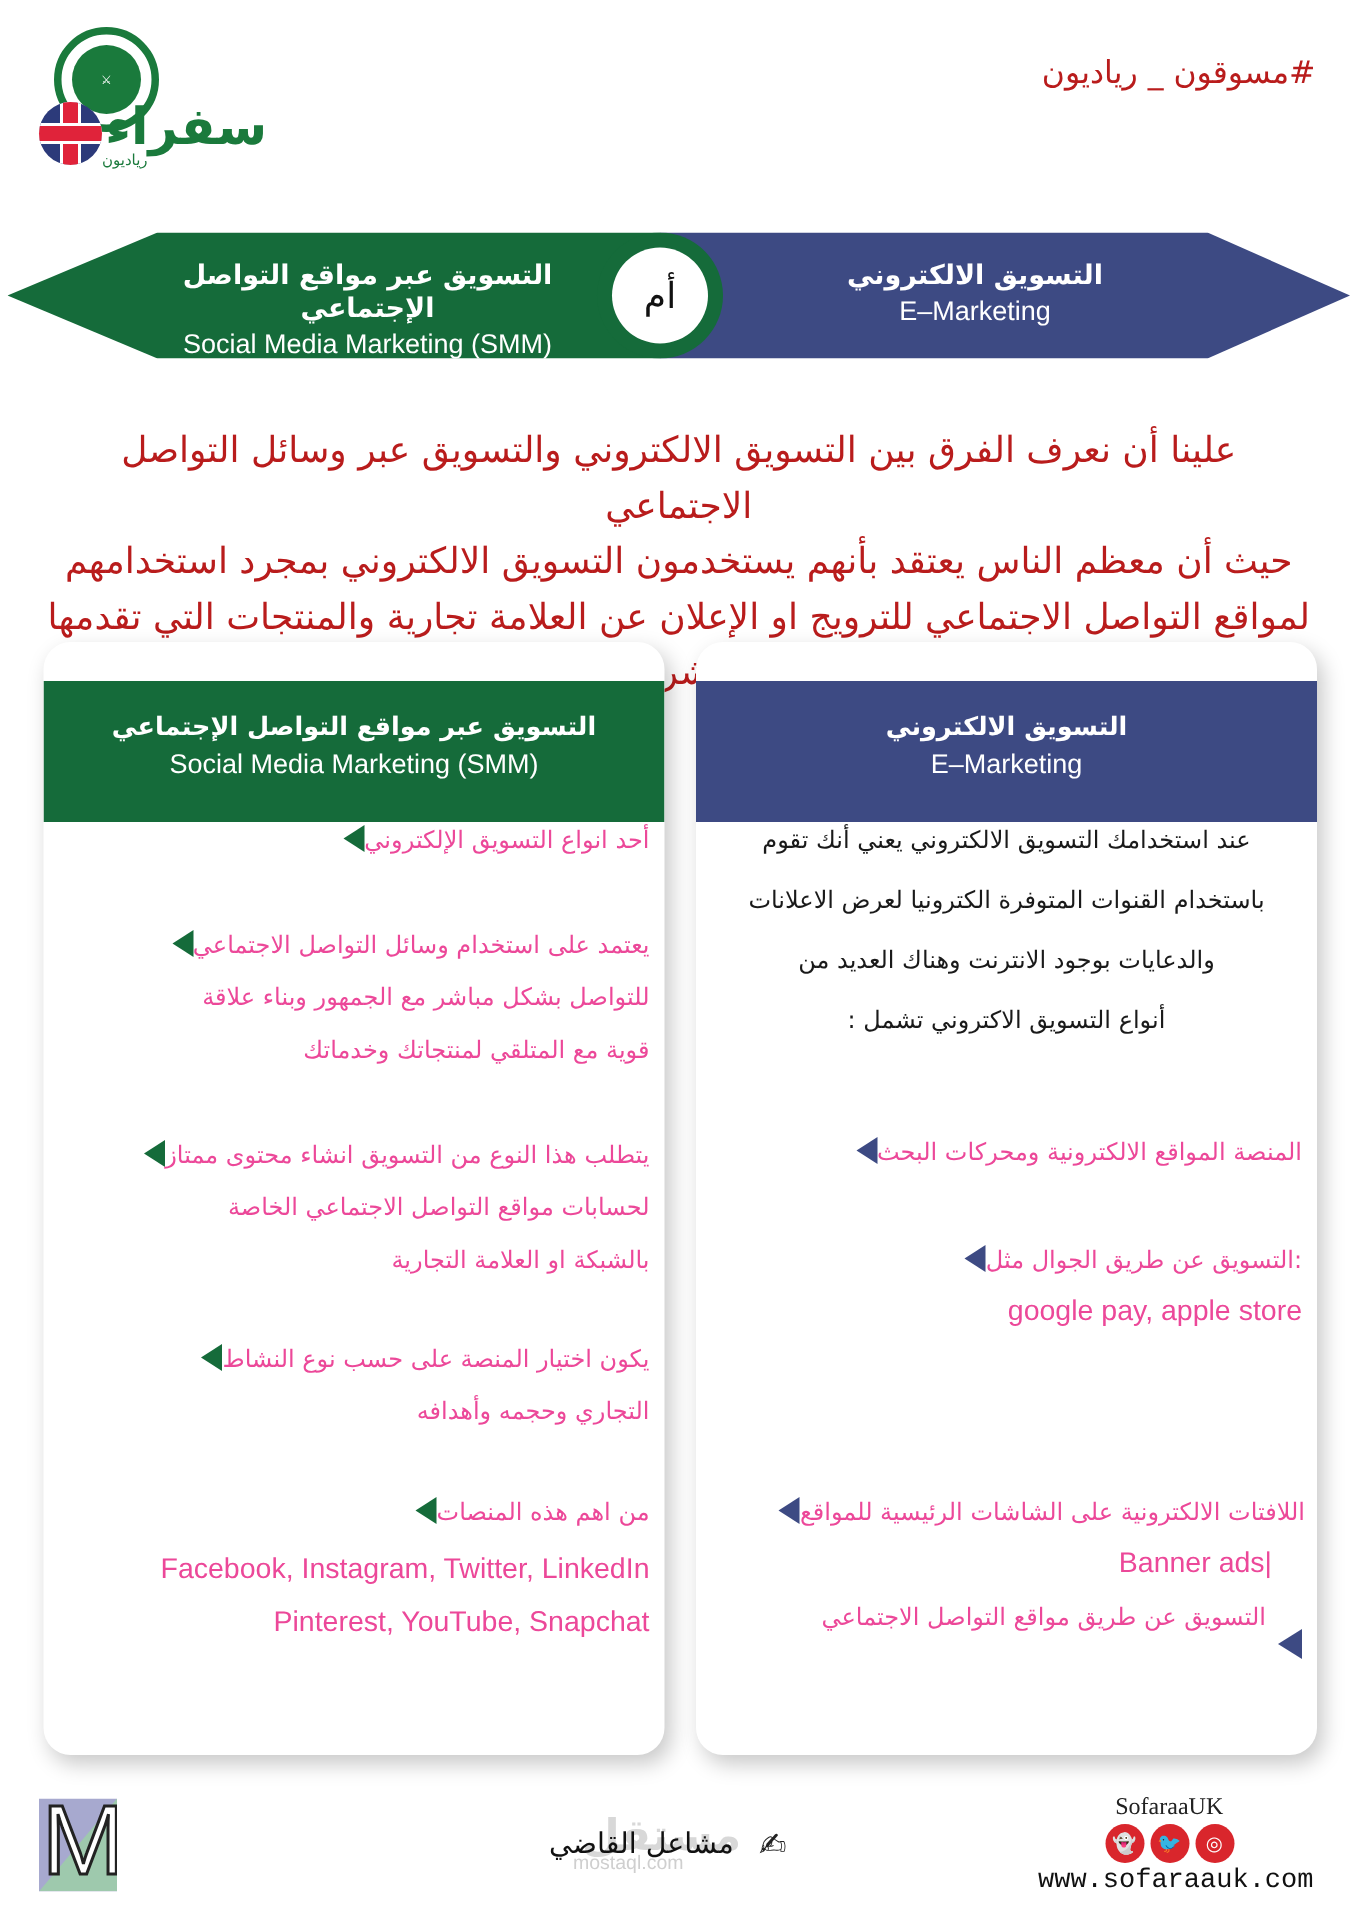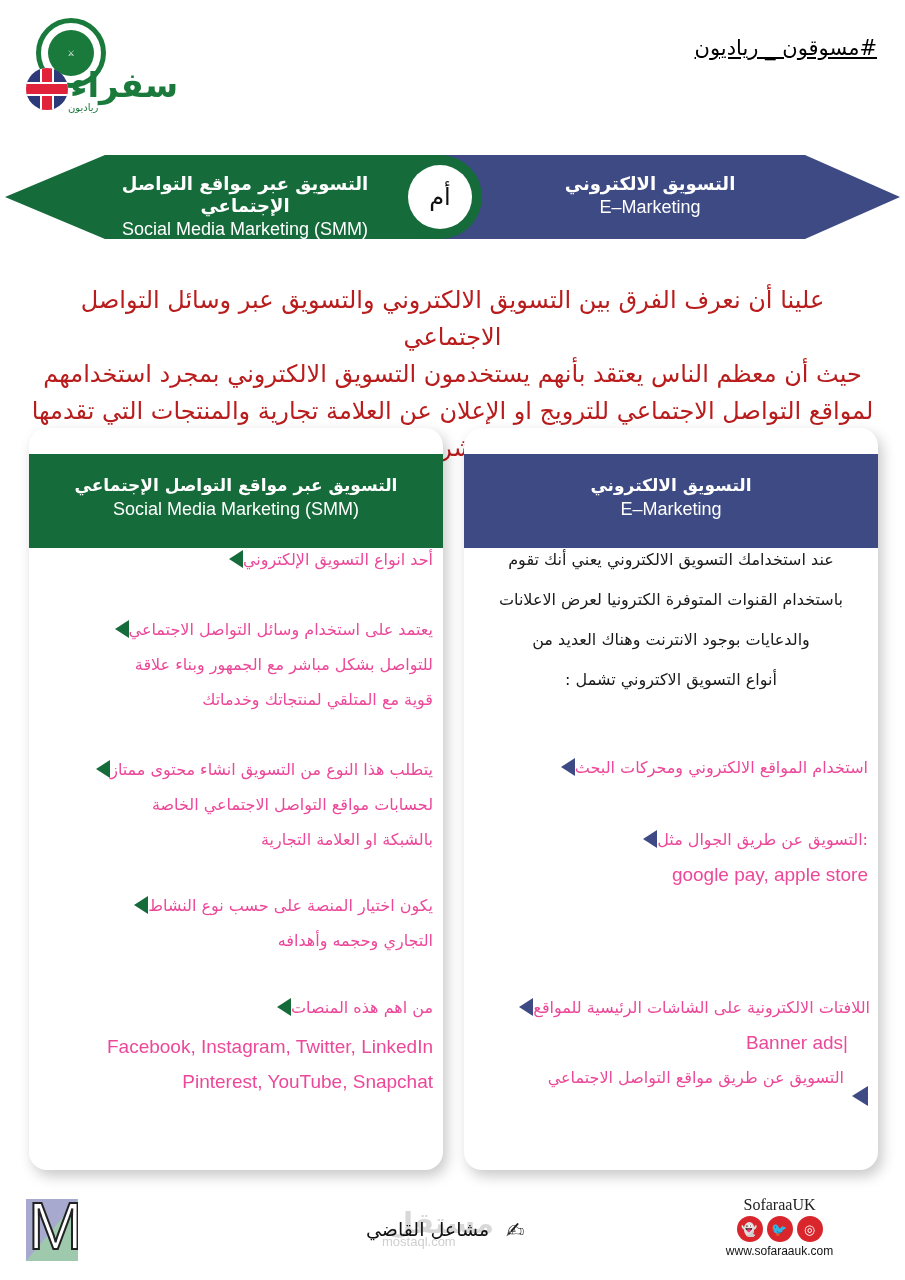--- a/index.html
+++ b/index.html
@@ -9,21 +9,21 @@
   
   .logo { position: absolute; left: 26px; top: 14px; width: 140px; height: 105px; }
   .logo .ring { position: absolute; left: 10px; top: 4px; width: 70px; height: 70px; border-radius: 50%; border: 5px solid #1a7a3c; background:#fff; }
   .logo .ring .inner { position:absolute; left:7px; top:7px; width:46px; height:46px; border-radius:50%; background:#1a7a3c; color:#fff; font-size:8px; display:flex; align-items:center; justify-content:center; }
   .logo .uk { position: absolute; left: 0; top: 54px; width: 42px; height: 42px; border-radius: 50%; background: #2c3a7a; overflow: hidden; }
   .logo .uk::before { content:""; position:absolute; left:16px; top:0; width:10px; height:42px; background:#e0233a; box-shadow: 0 0 0 2px #fff; }
   .logo .uk::after { content:""; position:absolute; left:0; top:16px; width:42px; height:10px; background:#e0233a; box-shadow: 0 0 0 2px #fff; }
   .logo .name { position:absolute; left:44px; top:54px; font-size:34px; font-weight:bold; color:#1a7a3c; direction: rtl; line-height:1; font-family:"DejaVu Sans", sans-serif; }
   .logo .sub { position:absolute; left:42px; top:88px; font-size:10px; color:#1a7a3c; direction: rtl; }
 
-  .hashtag { position:absolute; right: 28px; top: 36px; font-size: 21px; direction: rtl; color:#000000; font-family:"DejaVu Sans", sans-serif;text-decoration:underline; }
+  .hashtag { position:absolute; right: 28px; top: 36px; font-size: 21px; direction: rtl; color:#b91c1c; font-family:"DejaVu Sans", sans-serif; }
 
   
   .banner { position:absolute; left: 5px; top: 155px; width: 895px; height: 84px; }
   .banner svg { position:absolute; left:0; top:0; }
   .banner .left-text { position:absolute; left: 70px; top: 18px; width: 340px; text-align:center; color:#fff; }
   .banner .right-text { position:absolute; left: 470px; top: 18px; width: 350px; text-align:center; color:#fff; }
   .banner .ar { font-size: 18px; font-weight:bold; direction: rtl; line-height: 22px; }
   .banner .en { font-size: 18px; line-height: 24px; font-family: "Liberation Sans", sans-serif; }
   .banner .or-circle { position:absolute; left: 403px; top: 10px; width: 64px; height: 64px; border-radius:50%; background:#fff; display:flex; align-items:center; justify-content:center; font-size: 24px; color:#111; }
 
@@ -56,21 +56,21 @@
   .signature { position:absolute; left: 360px; top: 1212px; width: 180px; height: 40px; }
   .signature .wm { position:absolute; left: 28px; top: -6px; font-size: 29px; color:#d8d8d8; font-weight:bold; direction: rtl; font-family:"DejaVu Sans", sans-serif; }
   .signature .wm2 { position:absolute; left: 22px; top: 22px; font-size: 13px; color:#cfcfcf; font-family:"Liberation Sans", sans-serif; }
   .signature .name { position:absolute; left: 6px; top: 6px; font-size: 19px; direction: rtl; color:#111; }
   .signature .pen { position:absolute; left: 146px; top: 6px; font-size: 22px; color:#222; }
 
   .social { position:absolute; left: 692px; top: 1196px; width: 175px; text-align:center; }
   .social .brand { font-family:"Liberation Serif", serif; font-size: 16px; color:#222; }
   .social .icons { display:flex; justify-content:center; gap: 4px; margin: 2px 0; }
   .social .icons span { width: 26px; height: 26px; border-radius: 50%; background: #d9262c; color:#fff; font-size: 13px; display:flex; align-items:center; justify-content:center; }
-  .social .url { font-family:Liberation Sans, sans-serif; font-size: 12px; color:#111; }
+  .social .url { font-family:Liberation Mono, monospace; font-size: 18px; color:#111; }
 </style>
 </head>
 <body>
 
 <div class="logo">
   <div class="ring">
     <div class="inner">⚔</div>
   </div>
   <div class="uk"></div>
   <div class="name">سفراء</div>
@@ -139,21 +139,21 @@
   </div>
 
   <div class="em-intro" style="top:112px;">
     <div>عند استخدامك التسويق الالكتروني يعني أنك تقوم</div>
     <div>باستخدام القنوات المتوفرة الكترونيا لعرض الاعلانات</div>
     <div>والدعايات بوجود الانترنت وهناك العديد من</div>
     <div>أنواع التسويق الاكتروني تشمل :</div>
   </div>
 
   <div class="item" style="top:322px;">
-    <span class="bullet"></span><span>استخدام المواقع الالكتروني ومحركات البحث</span>
+    <span class="bullet"></span><span>المنصة المواقع الالكترونية ومحركات البحث</span>
   </div>
   <div class="item" style="top:394px;">
     <div><span class="bullet"></span><span>التسويق عن طريق الجوال مثل:</span></div>
     <span class="latin">google pay, apple store</span>
   </div>
   <div class="item" style="top:562px; right:8px;">
     <div style="white-space:nowrap;"><span class="bullet"></span><span>اللافتات الالكترونية على الشاشات الرئيسية للمواقع</span></div>
     <span class="latin" style="margin-right:22px;">Banner ads|</span>
   </div>
   <div class="item" style="top:632px; right:34px;">

